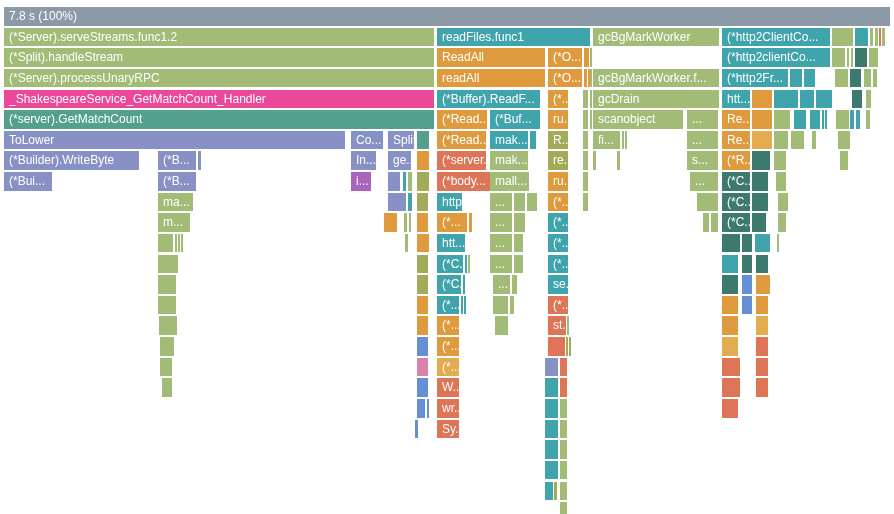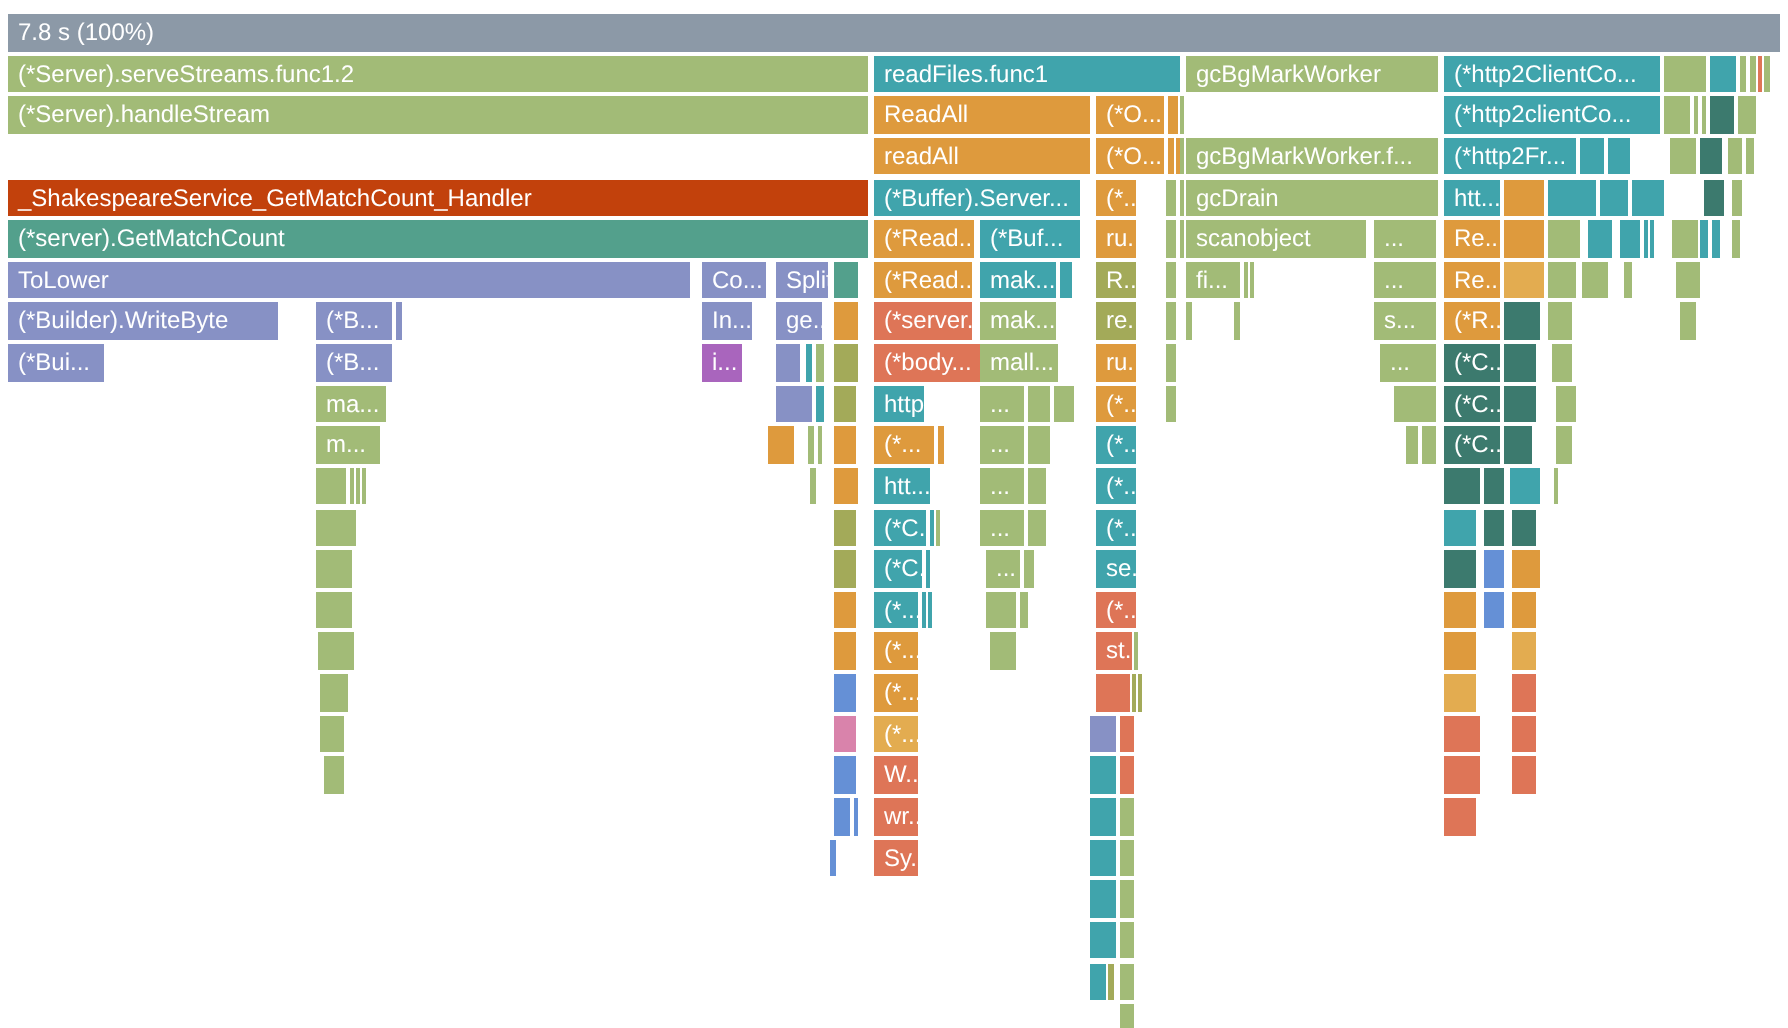--- a/index.html
+++ b/index.html
@@ -41,21 +41,21 @@
     <div class="frame tiny" style="left: 875px; top: 27.6px; width: 3px; background: rgb(162, 187, 119);">
       <span class="lbl"></span>
     </div>
     <div class="frame tiny" style="left: 879px; top: 27.6px; width: 2px; background: rgb(222, 117, 87);">
       <span class="lbl"></span>
     </div>
     <div class="frame tiny" style="left: 882px; top: 27.6px; width: 3px; background: rgb(162, 187, 119);">
       <span class="lbl"></span>
     </div>
     <div class="frame" style="left: 4px; top: 48.3px; width: 430px; background: rgb(162, 187, 119);">
-      <span class="lbl">(*Server).handleStream</span>
+      <span class="lbl">(*Split).handleStream</span>
     </div>
     <div class="frame" style="left: 437px; top: 48.3px; width: 108px; background: rgb(222, 154, 61);">
       <span class="lbl">ReadAll</span>
     </div>
     <div class="frame" style="left: 548px; top: 48.3px; width: 34px; background: rgb(222, 154, 61);">
       <span class="lbl">(*O...</span>
     </div>
     <div class="frame tiny" style="left: 584px; top: 48.3px; width: 5px; background: rgb(222, 154, 61);">
       <span class="lbl"></span>
     </div>
@@ -73,20 +73,23 @@
     </div>
     <div class="frame tiny" style="left: 851px; top: 48.3px; width: 2px; background: rgb(162, 187, 119);">
       <span class="lbl"></span>
     </div>
     <div class="frame tiny" style="left: 855px; top: 48.3px; width: 12px; background: rgb(60, 122, 110);">
       <span class="lbl"></span>
     </div>
     <div class="frame tiny" style="left: 869px; top: 48.3px; width: 9px; background: rgb(162, 187, 119);">
       <span class="lbl"></span>
     </div>
+    <div class="frame" style="left: 4px; top: 68.9px; width: 430px; background: rgb(162, 187, 119);">
+      <span class="lbl">(*Server).processUnaryRPC</span>
+    </div>
     <div class="frame" style="left: 437px; top: 68.9px; width: 108px; background: rgb(222, 154, 61);">
       <span class="lbl">readAll</span>
     </div>
     <div class="frame" style="left: 548px; top: 68.9px; width: 34px; background: rgb(222, 154, 61);">
       <span class="lbl">(*O...</span>
     </div>
     <div class="frame tiny" style="left: 584px; top: 68.9px; width: 3px; background: rgb(222, 154, 61);">
       <span class="lbl"></span>
     </div>
     <div class="frame tiny" style="left: 588px; top: 68.9px; width: 3px; background: rgb(222, 154, 61);">
@@ -112,25 +115,25 @@
     </div>
     <div class="frame tiny" style="left: 850px; top: 68.9px; width: 11px; background: rgb(60, 122, 110);">
       <span class="lbl"></span>
     </div>
     <div class="frame tiny" style="left: 864px; top: 68.9px; width: 7px; background: rgb(162, 187, 119);">
       <span class="lbl"></span>
     </div>
     <div class="frame tiny" style="left: 873px; top: 68.9px; width: 4px; background: rgb(162, 187, 119);">
       <span class="lbl"></span>
     </div>
-    <div class="frame" style="left: 4px; top: 89.5px; width: 430px; background: #c2410c;">
+    <div class="frame" style="left: 4px; top: 89.5px; width: 430px; background: #ec4899;">
       <span class="lbl">_ShakespeareService_GetMatchCount_Handler</span>
     </div>
     <div class="frame" style="left: 437px; top: 89.5px; width: 103px; background: rgb(64, 164, 172);">
-      <span class="lbl">(*Buffer).Server...</span>
+      <span class="lbl">(*Buffer).ReadF...</span>
     </div>
     <div class="frame" style="left: 548px; top: 89.5px; width: 20px; background: rgb(222, 154, 61);">
       <span class="lbl">(*...</span>
     </div>
     <div class="frame tiny" style="left: 583px; top: 89.5px; width: 5px; background: rgb(162, 187, 119);">
       <span class="lbl"></span>
     </div>
     <div class="frame tiny" style="left: 590px; top: 89.5px; width: 2px; background: rgb(162, 187, 119);">
       <span class="lbl"></span>
     </div>

